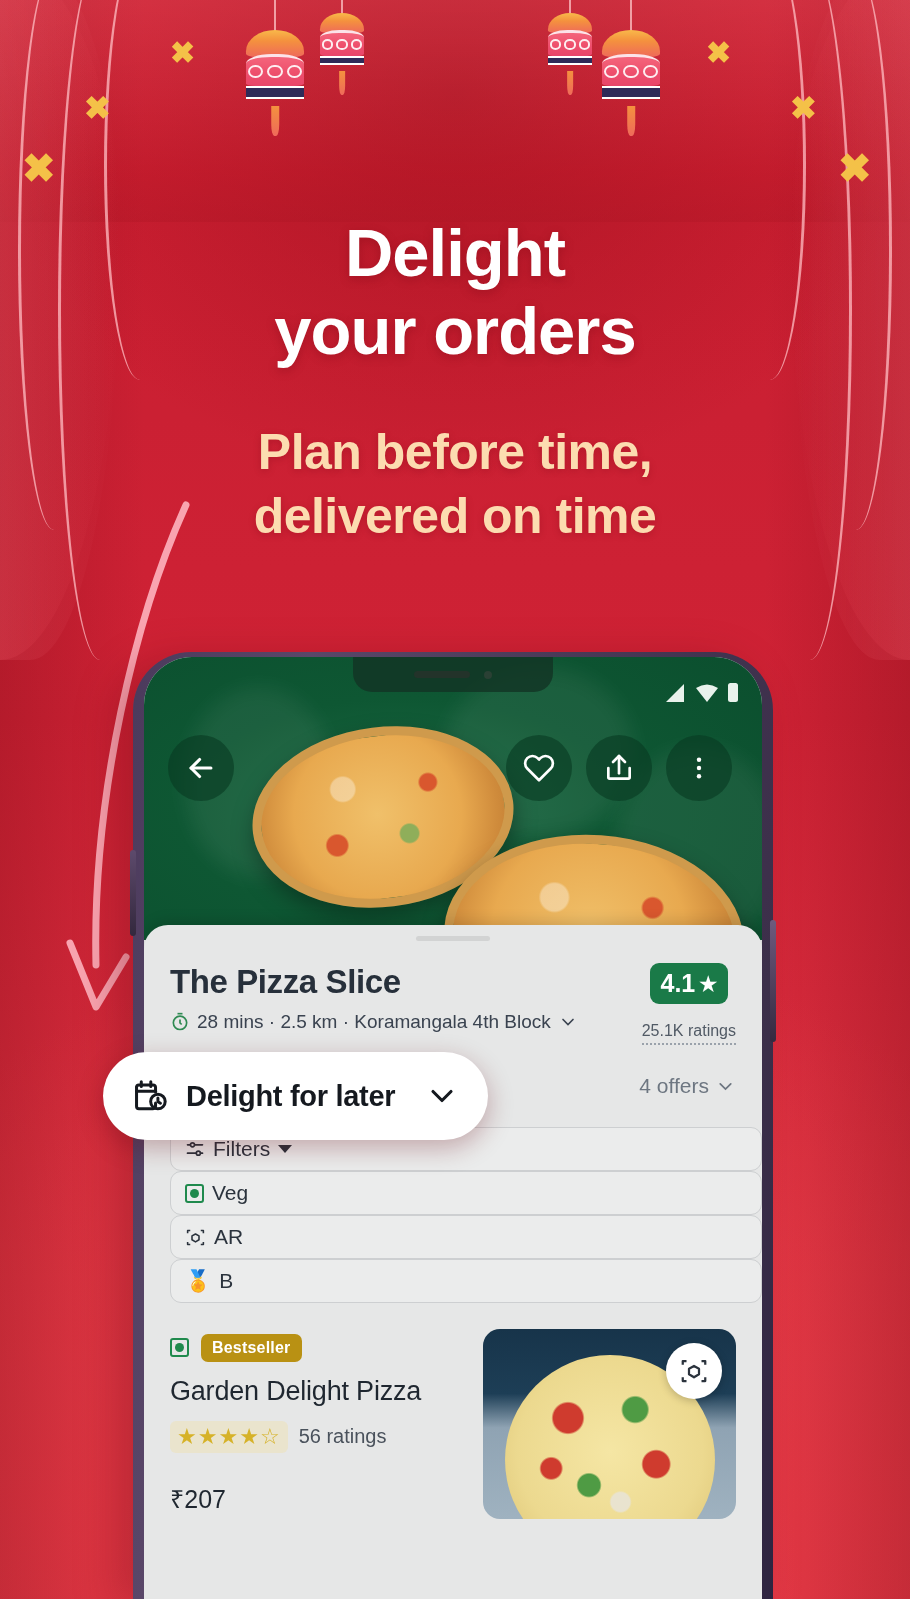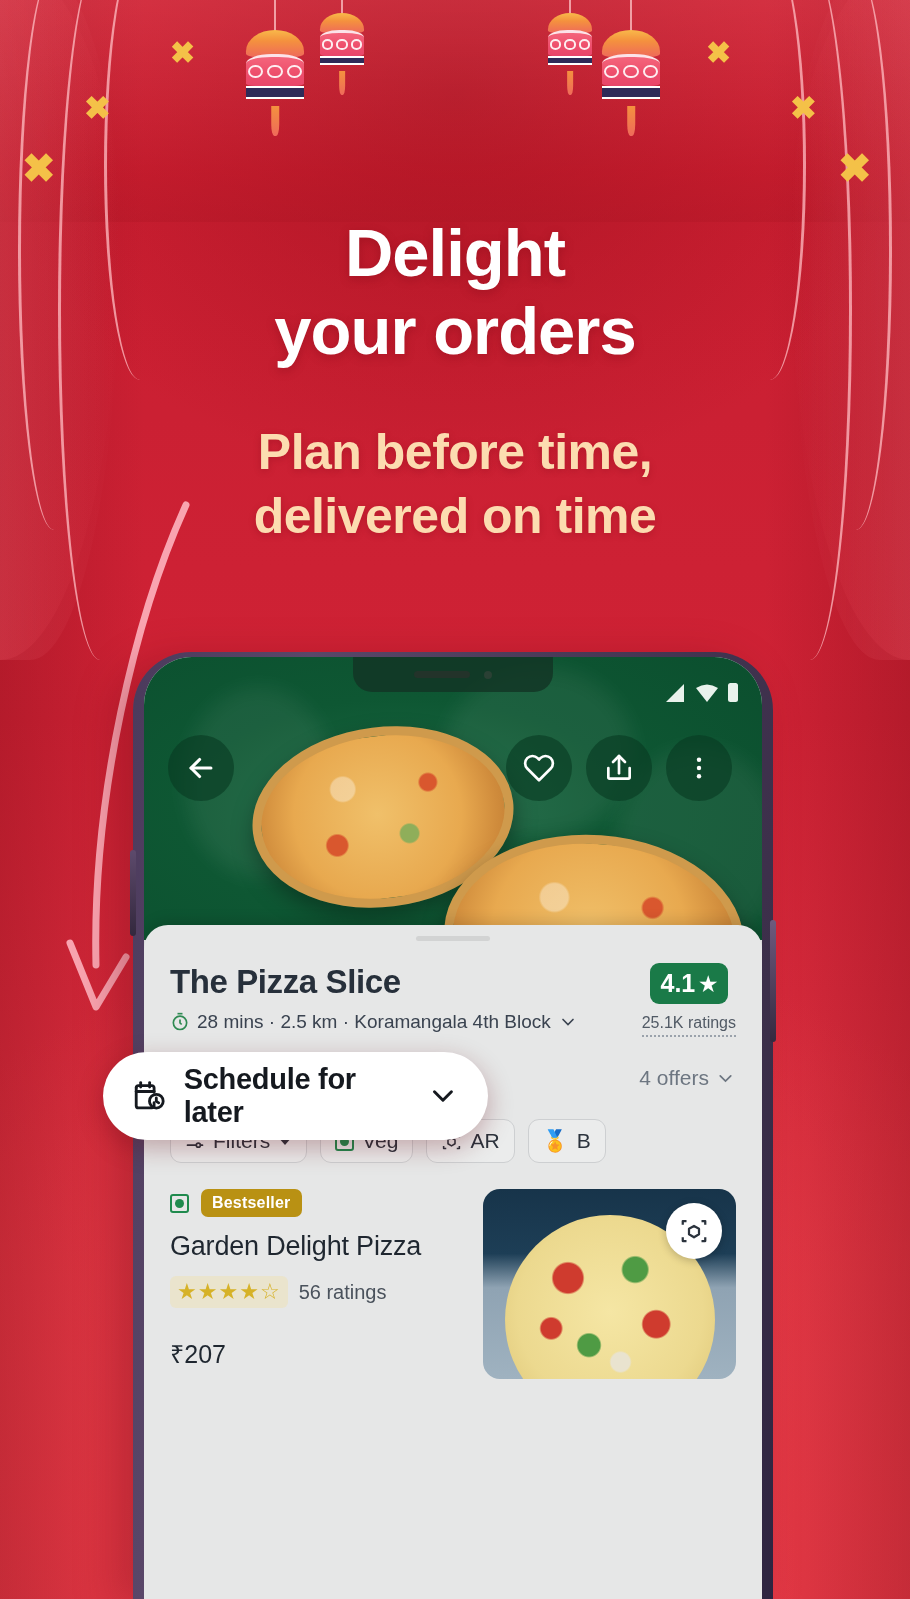--- a/index.html
+++ b/index.html
@@ -151,44 +151,44 @@
   .rest-meta { margin-top: 10px; font-size: 19px; color: #3a4350; display: flex; align-items: center; gap: 7px; }
   .rating-box {
     margin-left: auto; text-align: center; flex: none;
   }
   .rating-badge {
     background: #1a7a48; color: #fff; border-radius: 9px;
     padding: 6px 11px; font-size: 25px; font-weight: 700;
     display: inline-flex; align-items: center; gap: 4px;
   }
   .rating-count {
-    margin-top: 10px; font-size: 16px; color: #515a65;
+    margin-top: 18px; font-size: 16px; color: #515a65;
     border-bottom: 2px dotted #9aa2ab; padding-bottom: 3px;
   }
 
   .offer-row { display: flex; align-items: center; padding: 26px 26px 0 26px; }
   .offer-text { font-size: 22px; color: #2b333d; margin-left: 10px; }
   .offer-more { margin-left: auto; font-size: 21px; color: #6d7681; display: flex; align-items: center; gap: 6px; }
 
-  .chips { display: flex; gap: 13px; padding: 26px 0 0 26px; overflow: hidden; }
+  .chips { display: flex; padding: 26px 0 0 26px; overflow: hidden; flex-direction: column; }
   .chip {
     flex: none; display: flex; align-items: center; gap: 8px;
     border: 1.5px solid #cdcfd1; border-radius: 11px;
     padding: 9px 14px; font-size: 21px; color: #2b333d; background: rgba(255,255,255,.22);
   }
   .ico-veg { width: 19px; height: 19px; border: 2px solid #1f8a4d; border-radius: 3px; display: flex; align-items: center; justify-content: center; }
   .ico-veg b { width: 9px; height: 9px; border-radius: 50%; background: #1f8a4d; display: block; }
   .ico-nonveg { width: 19px; height: 19px; border: 2px solid #8a5236; border-radius: 3px; display: flex; align-items: center; justify-content: center; }
   .ico-nonveg b { width: 0; height: 0; border-left: 5px solid transparent; border-right: 5px solid transparent; border-bottom: 9px solid #8a5236; display: block; }
 
   .sec-head { display: flex; align-items: center; padding: 30px 26px 0 26px; }
   .sec-title { font-size: 27px; font-weight: 700; color: #1f2730; }
   .caret-up { margin-left: auto; width: 0; height: 0; border-left: 11px solid transparent; border-right: 11px solid transparent; border-bottom: 12px solid #3d454f; }
 
-  .dish { display: flex; padding: 26px 26px 0 26px; gap: 20px; }
+  .dish { display: flex; padding: 26px 26px 0 26px; gap: 20px; align-items: center; }
   .dish-l { flex: 1; min-width: 0; }
   .badge-row { display: flex; align-items: center; gap: 12px; }
   .bestseller {
     background: #b99113; color: #fff; font-size: 16px; font-weight: 700;
     border-radius: 7px; padding: 5px 11px; letter-spacing: .2px;
   }
   .dish-name { margin-top: 14px; font-size: 27px; color: #1f2730; letter-spacing: -.2px; }
   .stars-row { margin-top: 14px; display: flex; align-items: center; gap: 11px; }
   .stars { background: rgba(240,225,170,.42); border-radius: 6px; padding: 3px 7px; letter-spacing: 1px; font-size: 22px; color: #d6b228; }
   .dish-ratings { font-size: 20px; color: #4a525c; }
@@ -485,17 +485,17 @@
 <div class="sched-pill">
   <svg width="38" height="38" viewBox="0 0 24 24" fill="none" stroke="#15191f" stroke-width="1.9" stroke-linecap="round" stroke-linejoin="round">
     <path d="M3.5 6.5a1.5 1.5 0 011.5-1.5h9a1.5 1.5 0 011.5 1.5v3"></path>
     <path d="M15.5 16.5v2a1.5 1.5 0 01-1.5 1.5H5a1.5 1.5 0 01-1.5-1.5v-12"></path>
     <path d="M3.5 9h12"></path>
       <path d="M6.5 3v3"></path>
       <path d="M12.5 3v3"></path>
     <circle cx="17" cy="15.5" r="4.6"></circle>
       <path d="M17 13.3v2.3l1.6 1"></path>
   </svg>
-  <span class="sched-label">Schedule for later</span>
+  <span class="sched-label">Delight for later</span>
   <svg class="sched-caret" width="36" height="36" viewBox="0 0 24 24" fill="none" stroke="#15191f" stroke-width="2.1" stroke-linecap="round" stroke-linejoin="round">
     <path d="M6 9l6 6 6-6"></path>
   </svg>
 </div>
 
 </body></html>

